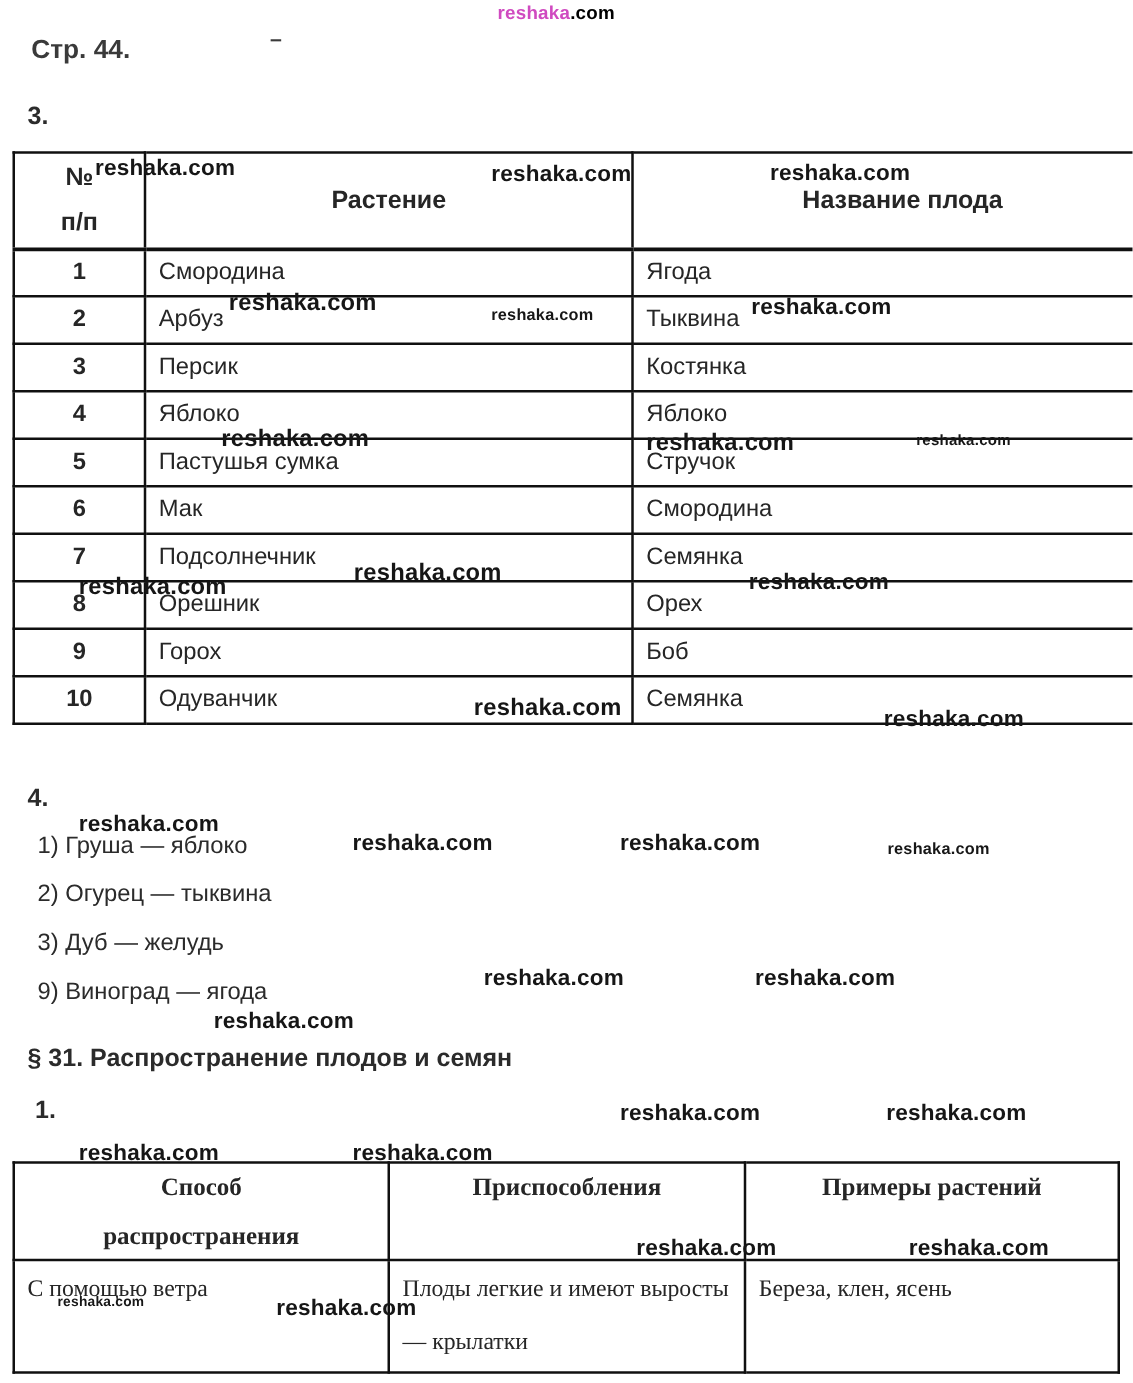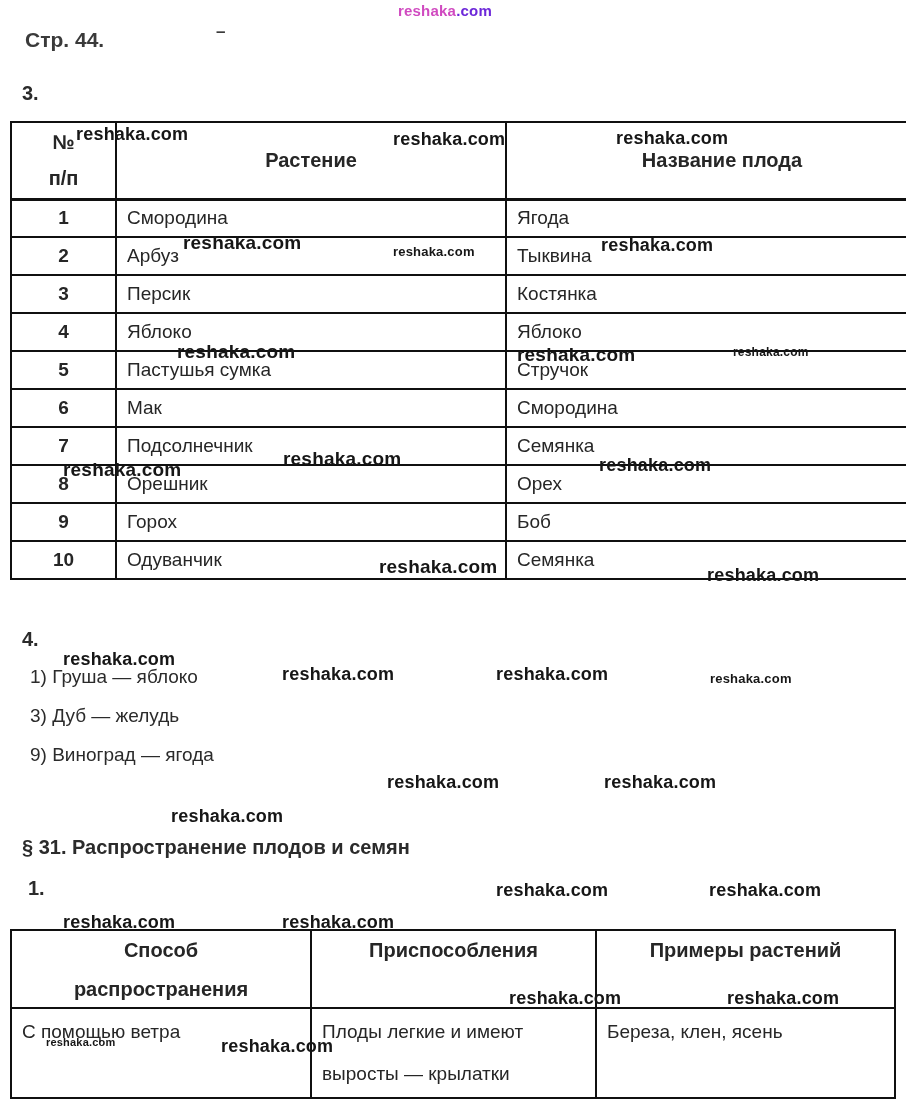--- a/index.html
+++ b/index.html
@@ -37,35 +37,35 @@
 
   
   .list4 { position:absolute; left:30px; top:666px; font-size:19px; color:#2b2b2b; }
   .list4 .li { margin-bottom:17px; white-space:nowrap; }
 
   .para-heading { position:absolute; left:22px; top:836px; font-size:20px; font-weight:bold; color:#2b2b2b; }
 
   
   .t2 {
     position:absolute; left:10px; top:929px; width:884px;
-    border-collapse:collapse; table-layout:fixed; font-size:19px; color:#262626;
+    border-collapse:collapse; table-layout:fixed; font-size:19px; color:#262626;font-family:Liberation Serif, serif;
   }
   .t2 th, .t2 td { border:2px solid #101010; }
   .t2 thead th { height:78px; font-size:20px; font-weight:bold; vertical-align:top; padding-top:8px; }
   .t2 .hdr-gap { margin-top:16px; }
   .t2 td { height:86px; vertical-align:top; padding:2px 10px; line-height:2.2; }
   .t2 .c1 { width:300px; } .t2 .c2 { width:285px; } .t2 .c3 { width:299px; }
 
   
   .wm {
     position:absolute; font-weight:bold; color:#161616;
     font-size:18px; letter-spacing:0.2px; white-space:nowrap; z-index:5;
   }
   .wm-color .wm-pink { color:#d04ac0; }
-  .wm-color .wm-blue { color:#6d28d9; }
+  .wm-color .wm-blue { color:#000000; }
 </style>
 </head>
 <body>
 
 <div class="page">
 
   <div class="page-label">Стр. 44.</div>
   <div class="stray-dash">–</div>
 
   <div class="sec-num" id="num3">3.</div>
@@ -132,20 +132,21 @@
         <td class="plant">Одуванчик</td>
         <td class="fruit">Семянка</td>
       </tr>
     </tbody>
   </table>
 
   <div class="sec-num" id="num4">4.</div>
 
   <div class="list4">
     <div class="li">1) Груша — яблоко</div>
+    <div class="li">2) Огурец — тыквина</div>
     <div class="li">3) Дуб — желудь</div>
     <div class="li">9) Виноград — ягода</div>
   </div>
 
   <div class="para-heading">§ 31. Распространение плодов и семян</div>
 
   <div class="sec-num" id="num1">1.</div>
 
   <table class="t2">
     <thead>

